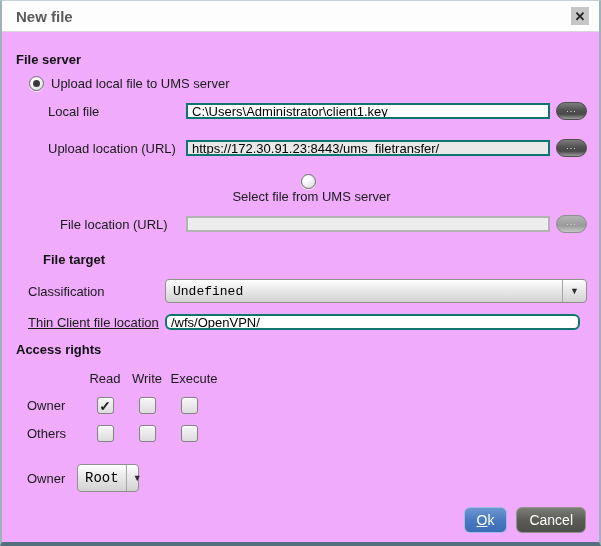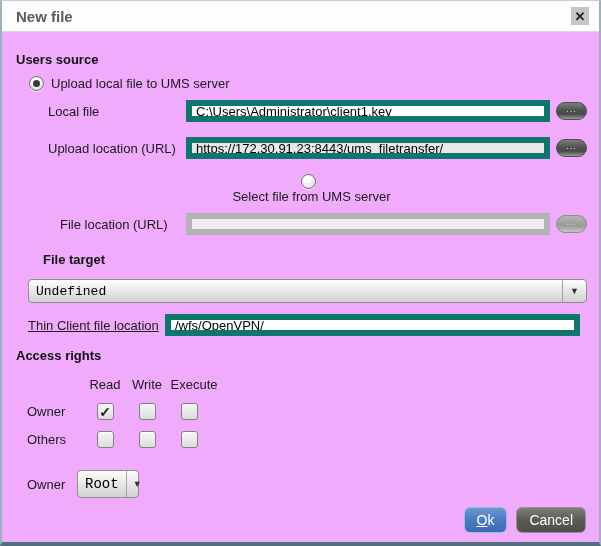--- a/index.html
+++ b/index.html
@@ -56,22 +56,22 @@
     content: ""; width: 7px; height: 7px; border-radius: 50%;
     background: #3a3a3a;
   }
   .radio-row label { margin-left: 7px; }
   
   .field-row { display: flex; align-items: center; margin: 0 0 15px 32px; height: 22px; }
   .field-row.deep { margin-left: 44px; }
   .field-row .flabel { width: 138px; flex: none; }
   .field-row.deep .flabel { width: 126px; }
   .textfield {
-    flex: 1; height: 22px;
-    border: 6px solid #0f766e;
+    flex: 1; height: 16px;
+    border: 2px solid #0f766e;
     background: #ffffff;
     font-family: "Liberation Sans", sans-serif;
     font-size: 13px; color: #000;
     padding: 0 4px;
   }
   .textfield.readonly { background: #e9e9e9; }
   .textfield.disabled { background: #ececec; border-color: #b3b3b3; }
   .browse-btn {
     flex: none; width: 31px; height: 18px; margin-left: 6px;
     border-radius: 9px;
@@ -160,21 +160,21 @@
 
 <div class="dialog">
 
   <div class="titlebar">
     <span class="title">New file</span>
     <span class="close-btn">✕</span>
   </div>
 
   <div class="body">
 
-    <div class="section-header">Users source</div>
+    <div class="section-header">File server</div>
 
     <div class="radio-row">
       <span class="radio selected"></span>
       <label>Upload local file to UMS server</label>
     </div>
 
     <div class="field-row">
       <span class="flabel">Local file</span>
       <input class="textfield" type="text" value="C:\Users\Administrator\client1.key" style="">
       <span class="browse-btn">...</span>
@@ -193,29 +193,30 @@
 
     <div class="field-row deep">
       <span class="flabel">File location (URL)</span>
       <input class="textfield disabled" type="text" disabled="" value="" style="">
       <span class="browse-btn disabled">...</span>
     </div>
 
     <div class="section-header" style="margin-top:17px; margin-bottom:12px;padding-left:27px;">File target</div>
 
     <div class="target-row">
+      <span class="flabel">Classification</span>
       <div class="combobox">
         <span class="combo-value">Undefined</span>
         <span class="combo-arrow">▼</span>
       </div>
     </div>
 
     <div class="target-row" style="margin-top:-1px;text-decoration:underline;">
       <span class="flabel">Thin Client file location</span>
-      <input class="textfield" type="text" style="margin-right: 7px;" value="/wfs/OpenVPN/">
+      <input class="textfield" type="text" style="margin-right: 7px; border-radius: 6px;" value="/wfs/OpenVPN/">
     </div>
 
     <div class="section-header" style="margin-top:4px;">Access rights</div>
 
     <div class="ar-grid">
       <div class="ar-head">
         <span class="spacer"></span>
         <span class="ar-col">Read</span>
         <span class="ar-col">Write</span>
         <span class="ar-col wide">Execute</span>

